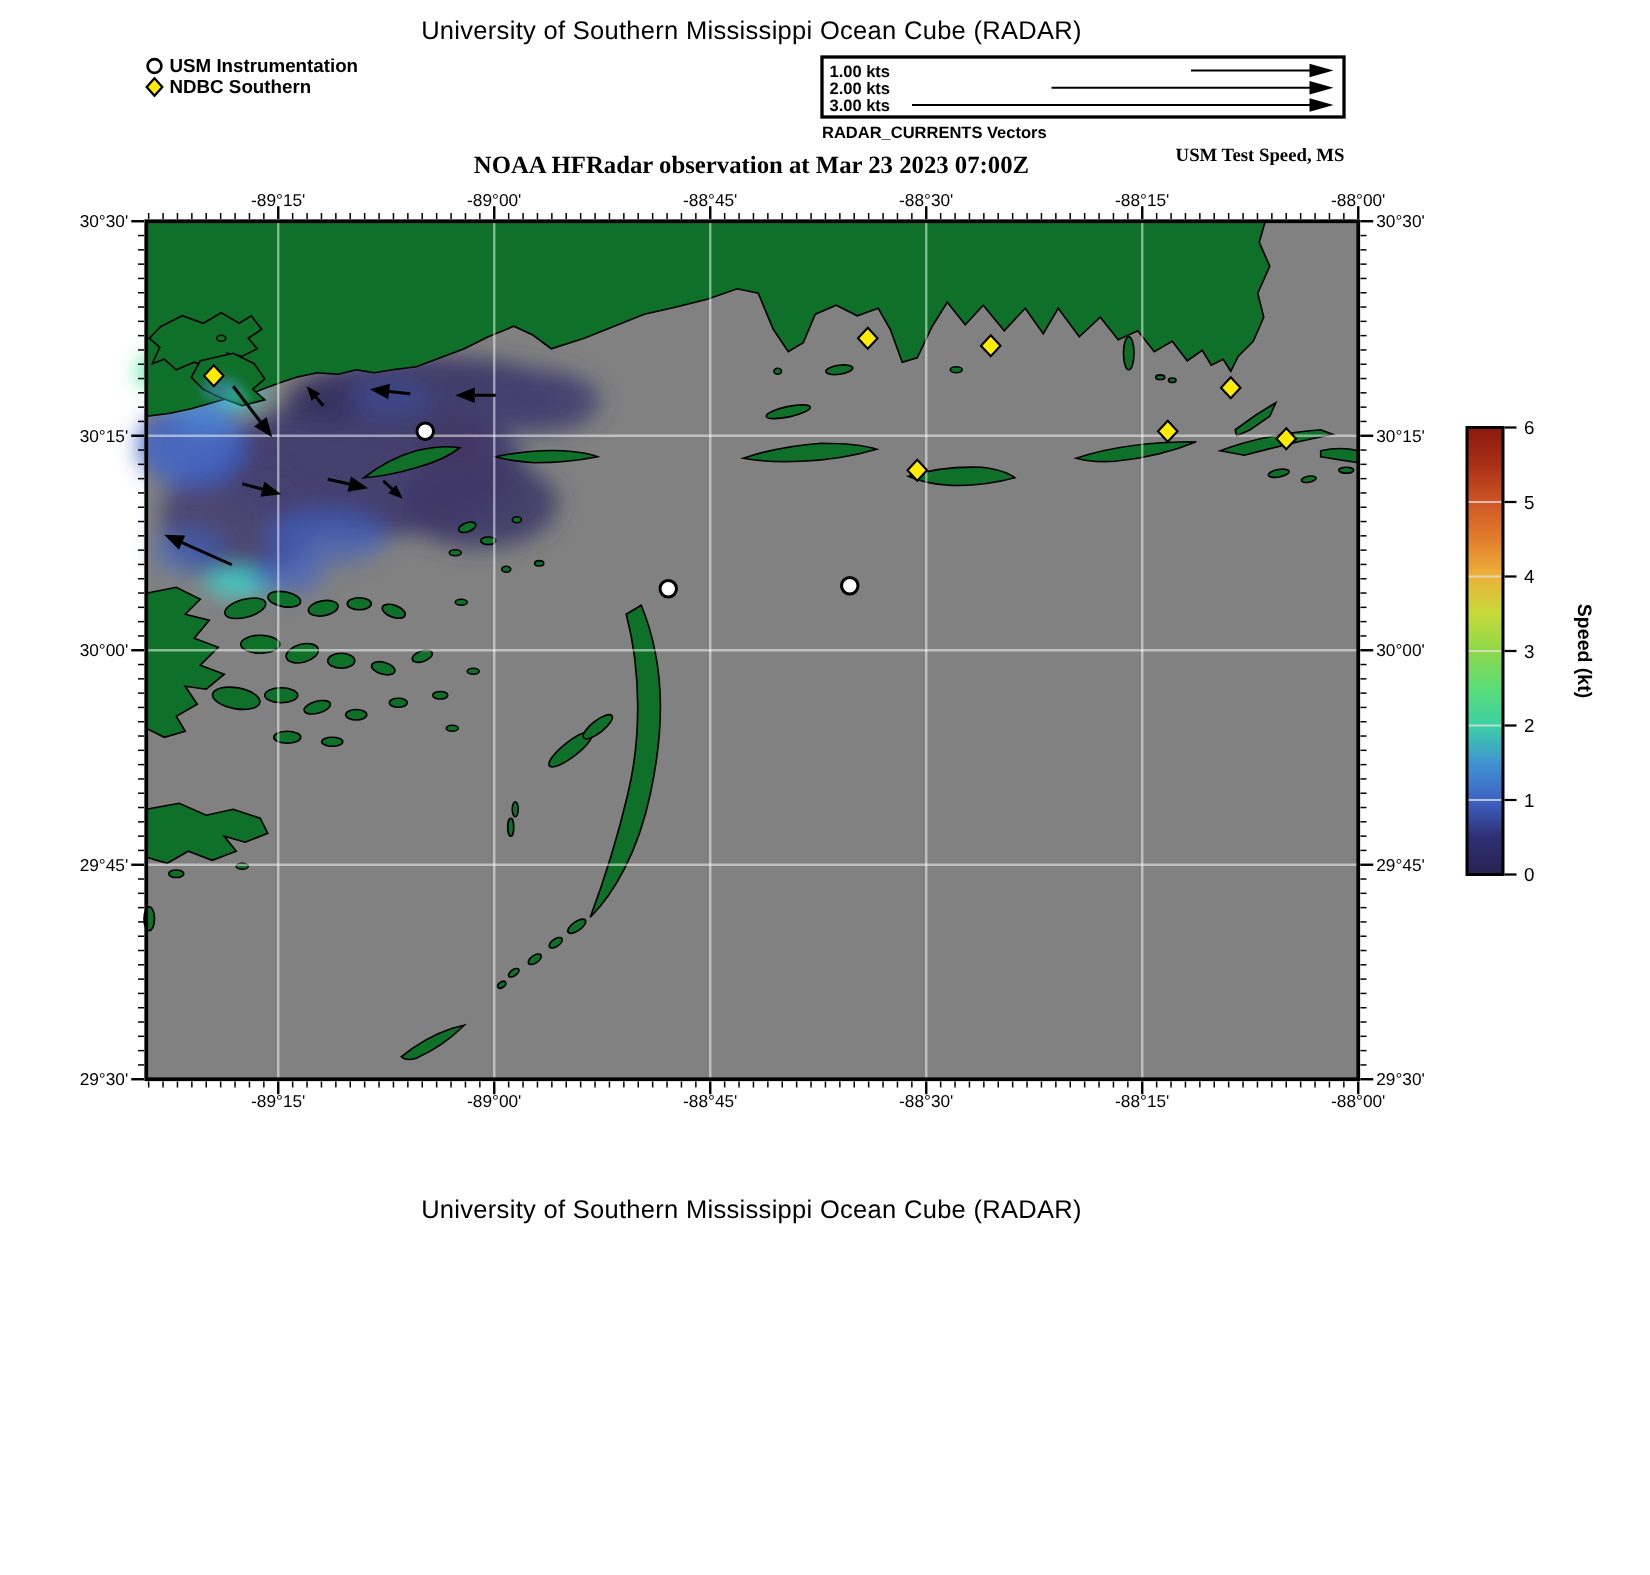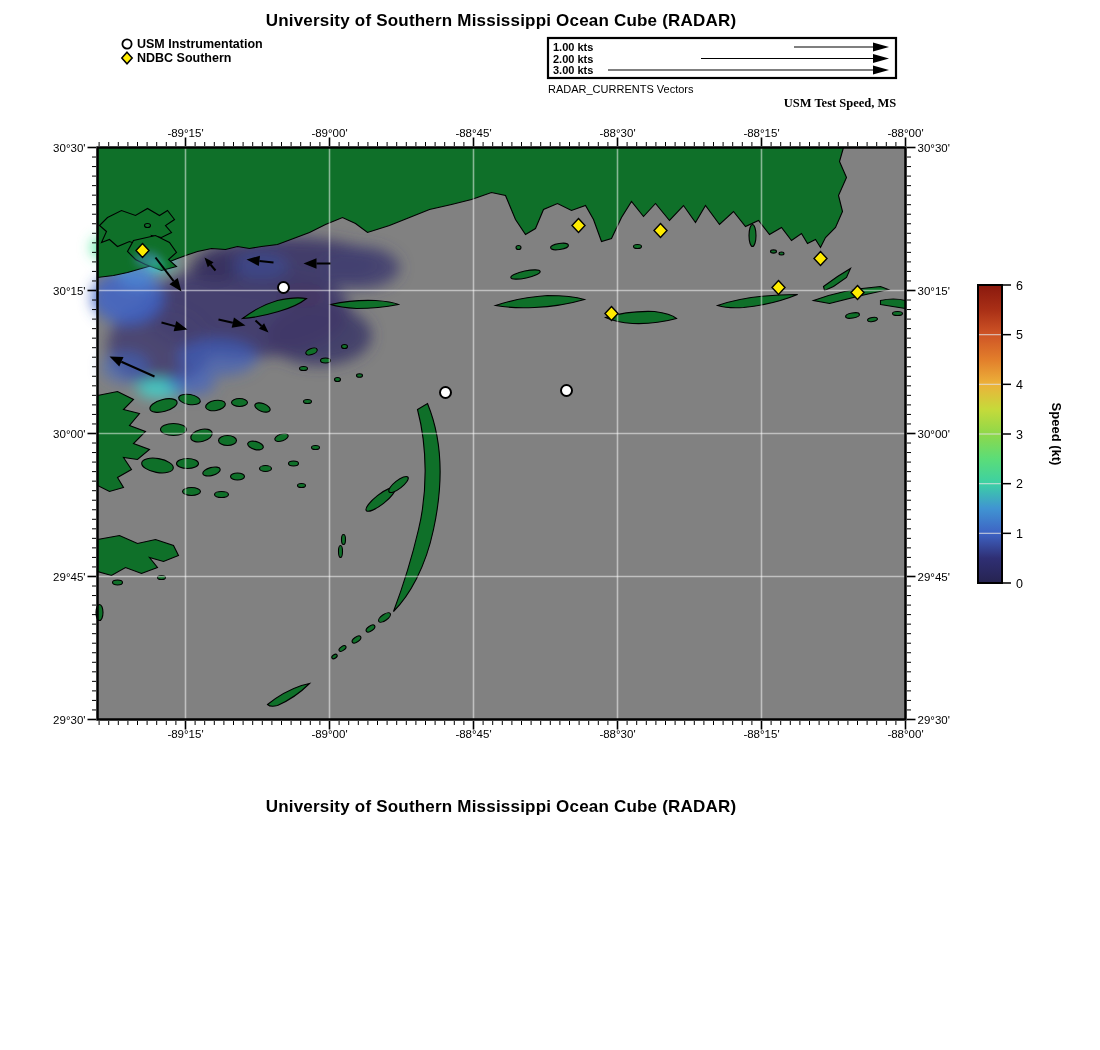--- a/index.html
+++ b/index.html
@@ -1,25 +1,25 @@
 <!DOCTYPE html>
 <html><head>
 <meta charset="utf-8">
 <style>
   html,body{margin:0;padding:0;background:#ffffff;}
   .fig{position:relative;width:1100px;height:1050px;background:#fff;overflow:hidden;
        font-family:"Liberation Sans",sans-serif;color:#000;}
   .abs{position:absolute;}
-  .title{left:97px;width:808px;text-align:center;font-weight:bold;font-size:17px;letter-spacing:0.2px;}
+  .title{left:97px;width:808px;text-align:center;font-weight:normal;font-size:17px;letter-spacing:0.2px;}
   .subtitle{left:97px;width:808px;text-align:center;font-family:"Liberation Serif",serif;
             font-weight:bold;font-size:16.5px;}
   .region{left:770px;width:140px;text-align:center;font-family:"Liberation Serif",serif;
           font-weight:bold;font-size:12.5px;}
-  .veccaption{left:548px;top:83px;font-weight:normal;font-size:11px;}
-  .legend{left:120px;top:37px;}
+  .veccaption{left:548px;top:83px;font-weight:bold;font-size:11px;}
+  .legend{left:96px;top:37px;}
   .legend-row{display:flex;align-items:center;gap:3px;height:14px;}
   .legend-row span{font-weight:bold;font-size:12.5px;line-height:14px;}
   svg text{font-family:"Liberation Sans",sans-serif;}
   .land path,.land ellipse{fill:var(--land,#0f7029);stroke:#000;stroke-width:1.1;}
   .graybay{fill:var(--water,#818181);stroke:#000;stroke-width:1.1;}
   .graybay-ns{fill:var(--water,#818181);stroke:none;}
 </style>
 </head>
 <body>
 
@@ -37,20 +37,21 @@
     <div class="legend-row">
       <svg width="14" height="14">
         <polygon points="7,1.2 12.2,7 7,12.8 1.8,7" fill="#ffec00" stroke="#000" stroke-width="1.5"></polygon>
       </svg>
       <span>NDBC Southern</span>
     </div>
   </div>
 
   <div class="abs veccaption">RADAR_CURRENTS Vectors</div>
 
+  <div class="abs subtitle" style="top:100px;">NOAA HFRadar observation at Mar 23 2023 07:00Z</div>
 
   <div class="abs region" style="top:96px;">USM Test Speed, MS</div>
 
   <svg class="abs" style="left:0;top:0;" width="1100" height="770">
     <defs>
       <filter id="blobBlur" x="-60%" y="-60%" width="220%" height="220%">
         <feGaussianBlur stdDeviation="7"></feGaussianBlur>
       </filter>
       <filter id="tintBlur" x="-60%" y="-60%" width="220%" height="220%">
         <feGaussianBlur stdDeviation="4"></feGaussianBlur>

